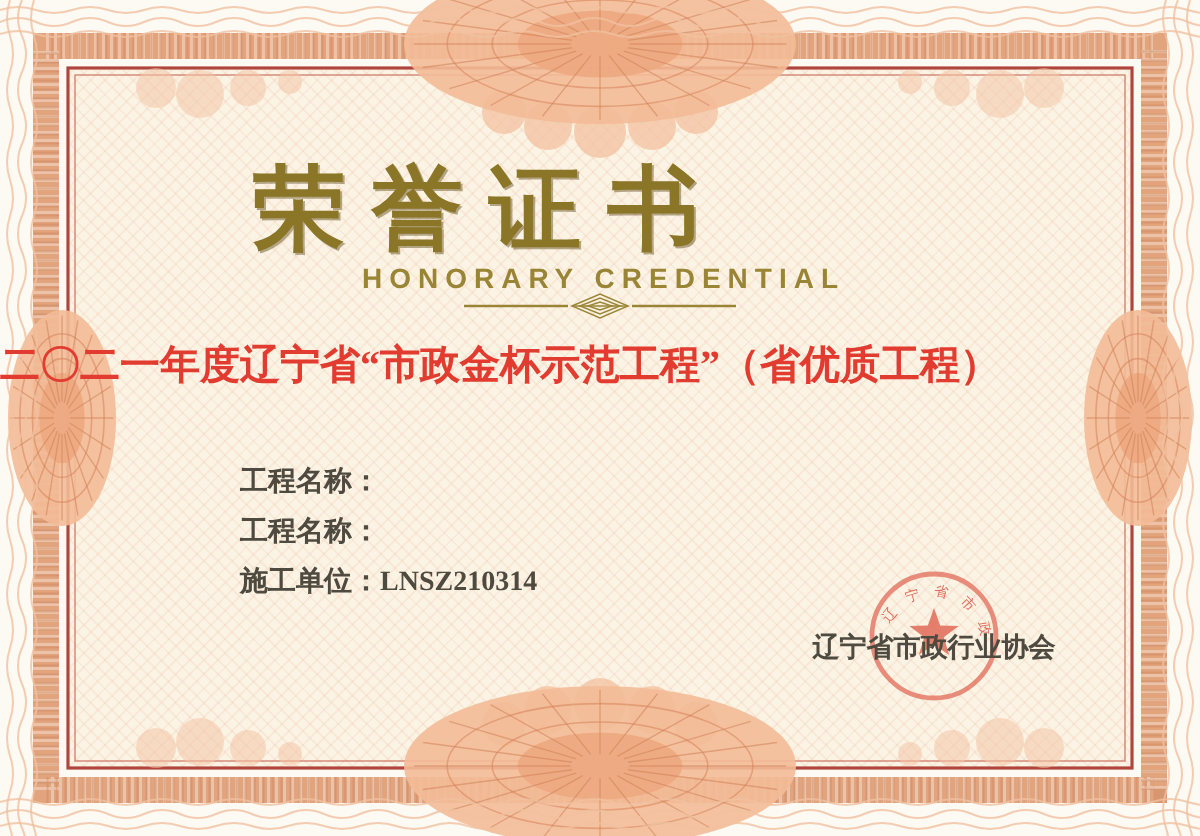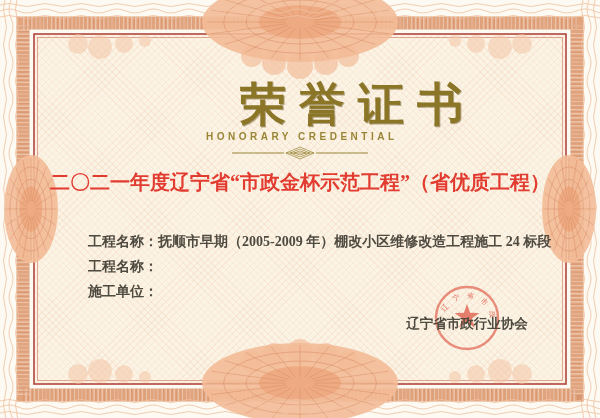--- a/index.html
+++ b/index.html
@@ -8,34 +8,34 @@
   
   .paper{position:absolute;left:35px;top:35px;width:530px;height:349px;z-index:0;
          background:
            repeating-linear-gradient(45deg, rgba(235,176,152,.16) 0 1px, transparent 1px 5px),
            repeating-linear-gradient(-45deg, rgba(235,176,152,.16) 0 1px, transparent 1px 5px),
            #fbf4e4;}
   svg.deco{position:absolute;left:0;top:0;z-index:1;}
   svg.seal{position:absolute;left:431px;top:283px;z-index:2;}
   .content{position:absolute;left:0;top:0;width:600px;height:418px;z-index:3;}
 
-  .title{position:absolute;left:0;top:74px;width:476px;text-align:right;
+  .title{position:absolute;left:0;top:74px;width:476px;text-align:center;
          font-size:46px;font-weight:bold;color:#8b7527;letter-spacing:13px;text-indent:13px;
          text-shadow:1px 1px 0 rgba(90,72,20,.45);}
   .subtitle{position:absolute;left:0;top:131px;width:600px;text-align:center;
             font-family:"Liberation Sans","DejaVu Sans",sans-serif;
-            font-size:10px;font-weight:bold;color:#9a8536;letter-spacing:3.5px;text-indent:3.5px;}
+            font-size:14px;font-weight:bold;color:#9a8536;letter-spacing:3.5px;text-indent:3.5px;}
   .divider{position:absolute;left:230px;top:146px;}
 
-  .headline{position:absolute;left:0;top:169px;width:600px;text-align:center;
+  .headline{position:absolute;left:0;top:169px;width:600px;text-align:left;
             font-size:20px;font-weight:bold;color:#e23c31;white-space:nowrap;}
 
   .fields{position:absolute;left:88px;top:229px;width:470px;
           font-size:14px;font-weight:bold;color:#4f4a40;line-height:25px;}
-  .field-row{display:flex;align-items:flex-end;}
+  .field-row{display:flex;align-items:center;margin-left:32px;}
   .field-label{flex:0 0 auto;white-space:nowrap;}
   .field-value{flex:1 1 auto;}
 
   .issuer-block{position:absolute;left:383px;top:311px;width:168px;text-align:center;
                 font-size:13.5px;font-weight:bold;color:#4f4a40;line-height:26px;}
 </style>
 </head>
 <body>
 
 <div class="stage">
@@ -221,28 +221,28 @@
         <line x1="56" y1="7" x2="84" y2="7"></line>
       </g>
     </svg>
 
     <div class="headline">二〇二一年度辽宁省“市政金杯示范工程”（省优质工程）</div>
 
     <div class="fields">
       <div class="field-row">
         <span class="field-label">工程名称：</span>
         <span class="field-value">
-          <div>抚顺市早期（2005-2009 年）棚改小区维修改造工程施工 24 标段</div>
         </span>
       </div>
       <div class="field-row">
         <span class="field-label">工程名称：</span>
       </div>
       <div class="field-row">
         <span class="field-label">施工单位：</span>
+        <span class="field-value" style="font-family:&quot;Liberation Serif&quot;,&quot;DejaVu Serif&quot;,serif">LNSZ210314</span>
       </div>
     </div>
 
     <div class="issuer-block">
       <div>辽宁省市政行业协会</div>
     </div>
 
   </div>
 </div>
 

